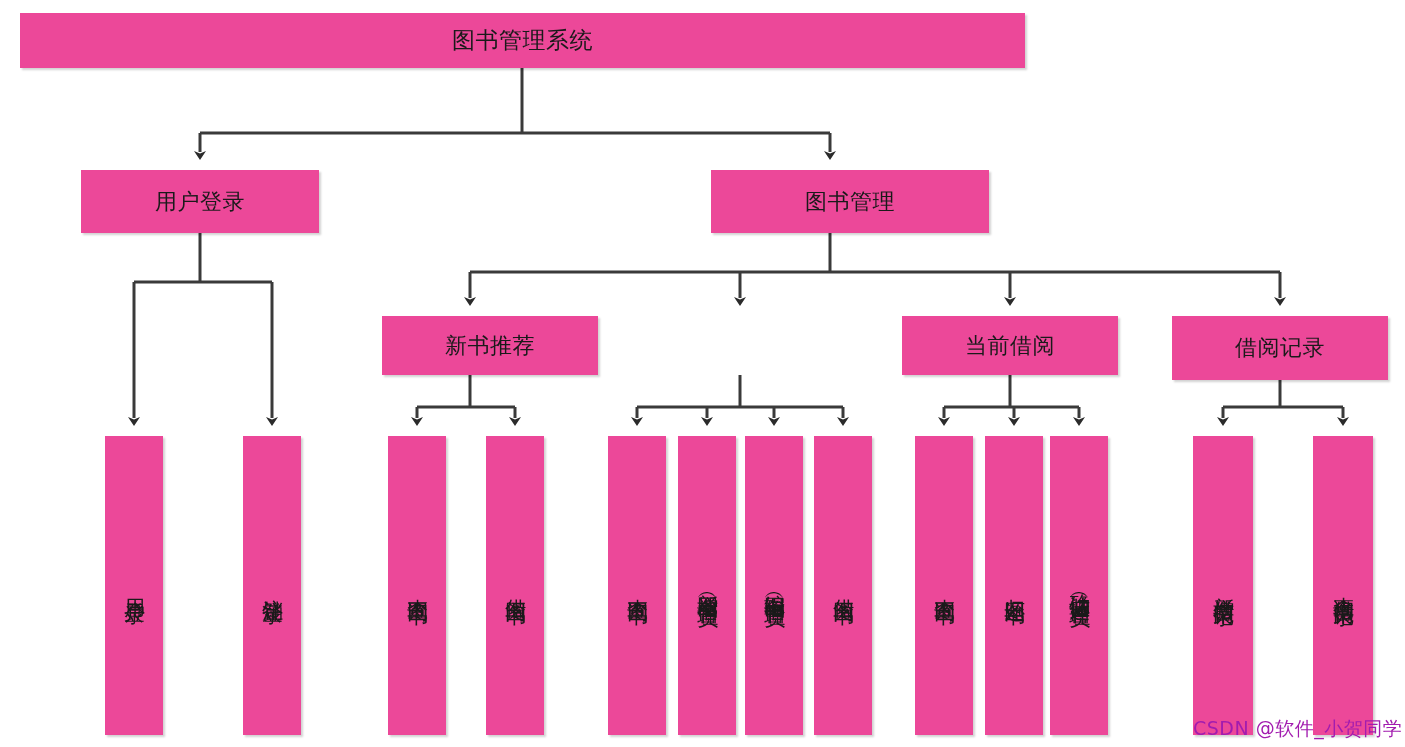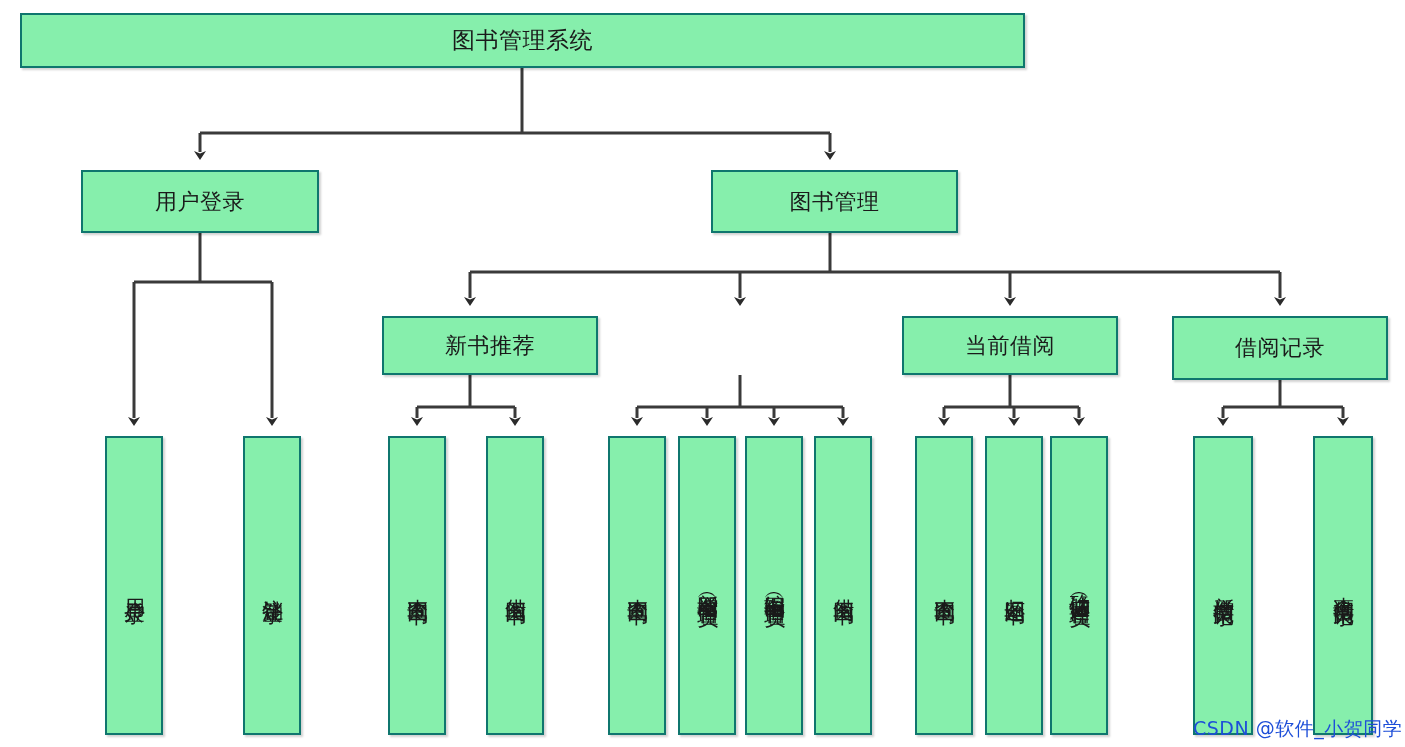--- a/index.html
+++ b/index.html
@@ -21,22 +21,22 @@
     position: absolute;
     left: 0;
     top: 0;
     width: 1405px;
     height: 747px;
     pointer-events: none;
   }
   .node {
     position: absolute;
     box-sizing: border-box;
-    background: #86efac;
-    border: 2px solid #0f766e;
+    background: #ec4899;
+    border: 2px solid #ec4899;
     display: flex;
     align-items: center;
     justify-content: center;
     box-shadow: 2px 2px 2px rgba(0,0,0,0.18);
   }
   .node .label {
     color: #1a1a1a;
     font-size: 22px;
     line-height: 1.18;
     letter-spacing: 0.5px;
@@ -46,21 +46,21 @@
   .node.leaf .label {
     writing-mode: vertical-rl;
     text-orientation: upright;
     font-size: 21px;
     letter-spacing: 2px;
     line-height: 1.22;
   }
   .node.root .label { font-size: 23px; }
   .watermark {
     position: absolute;
-    color: #1d4ed8;
+    color: #a21caf;
     font-size: 19px;
     letter-spacing: 0.5px;
     white-space: nowrap;
     user-select: none;
   }
 </style>
 </head>
 <body>
 
 <div id="canvas">
@@ -115,21 +115,21 @@
     </g>
   </svg>
 
   <div class="node root" id="node-root" style="left: 20px; top: 13px; width: 1005px; height: 55px;">
     <span class="label">图书管理系统</span>
   </div>
 
   <div class="node" id="node-l2-0" style="left: 81px; top: 170px; width: 238px; height: 63px;">
     <span class="label">用户登录</span>
   </div>
-  <div class="node" id="node-l2-1" style="left: 711px; top: 170px; width: 247px; height: 63px;">
+  <div class="node" id="node-l2-1" style="left: 711px; top: 170px; width: 278px; height: 63px;">
     <span class="label">图书管理</span>
   </div>
 
   <div class="node" id="node-l3-0" style="left: 382px; top: 316px; width: 216px; height: 59px;">
     <span class="label">新书推荐</span>
   </div>
   <div class="node" id="node-l3-2" style="left: 902px; top: 316px; width: 216px; height: 59px;">
     <span class="label">当前借阅</span>
   </div>
   <div class="node" id="node-l3-3" style="left: 1172px; top: 316px; width: 216px; height: 64px;">

